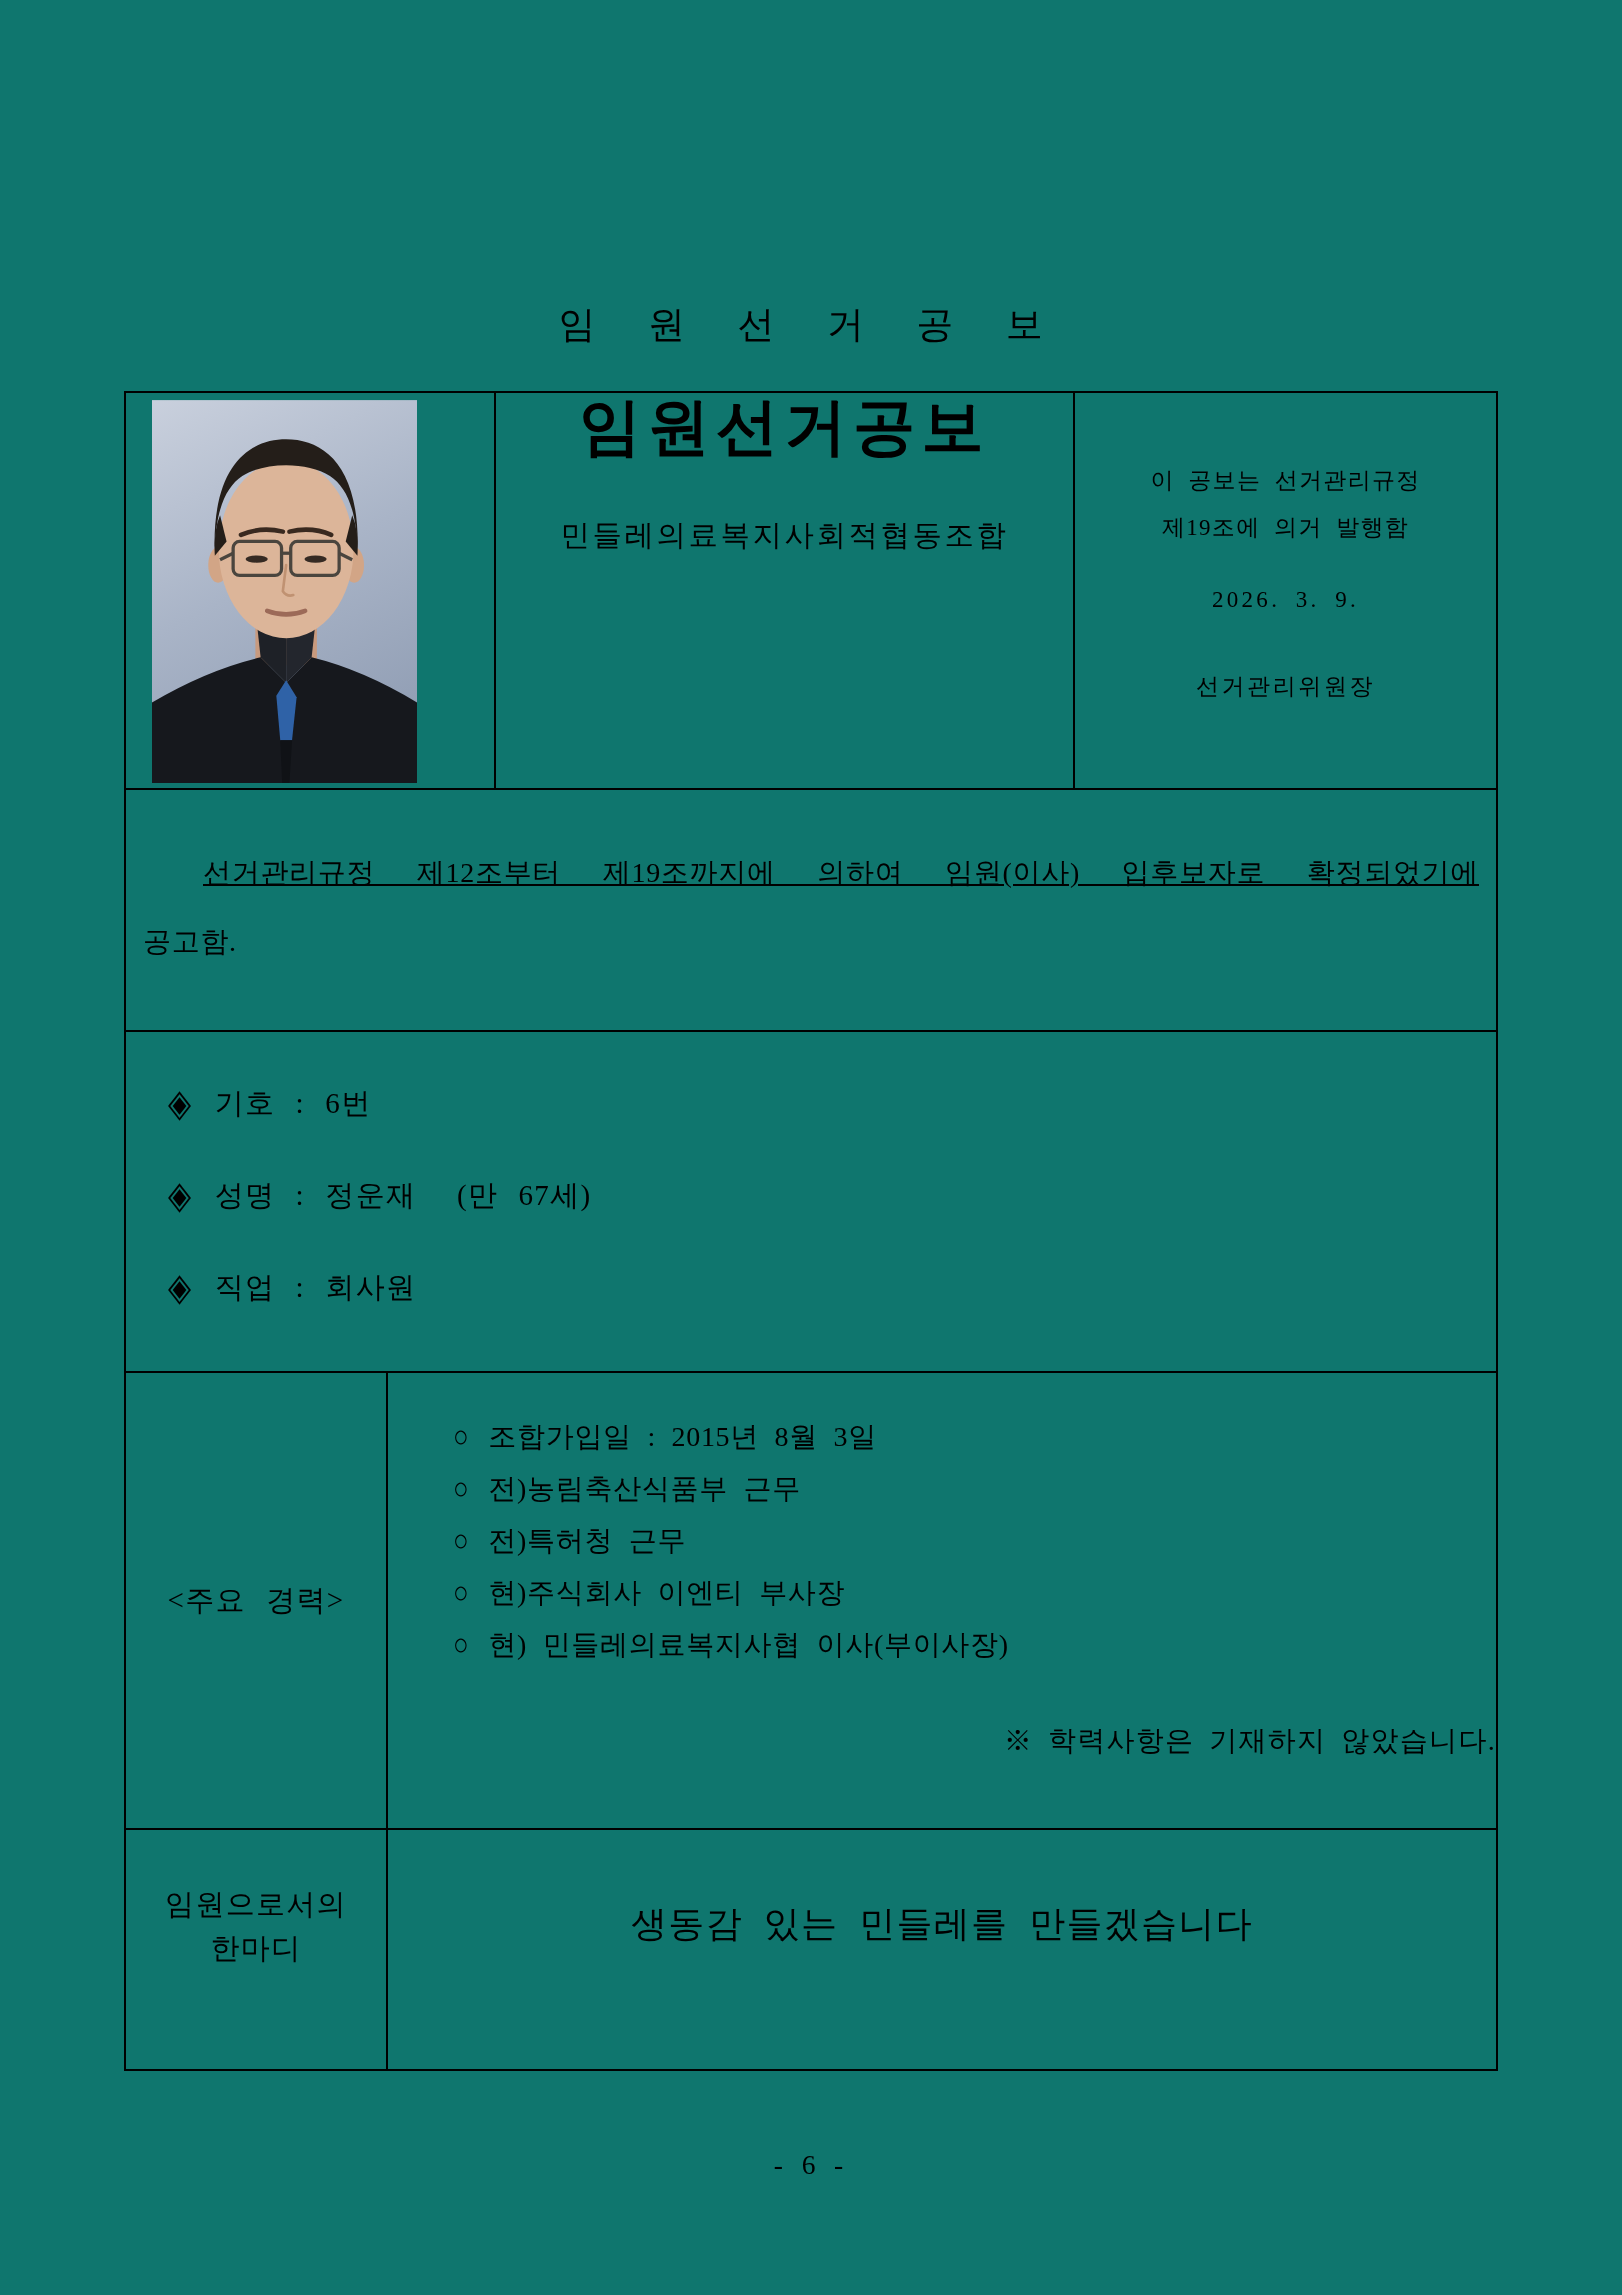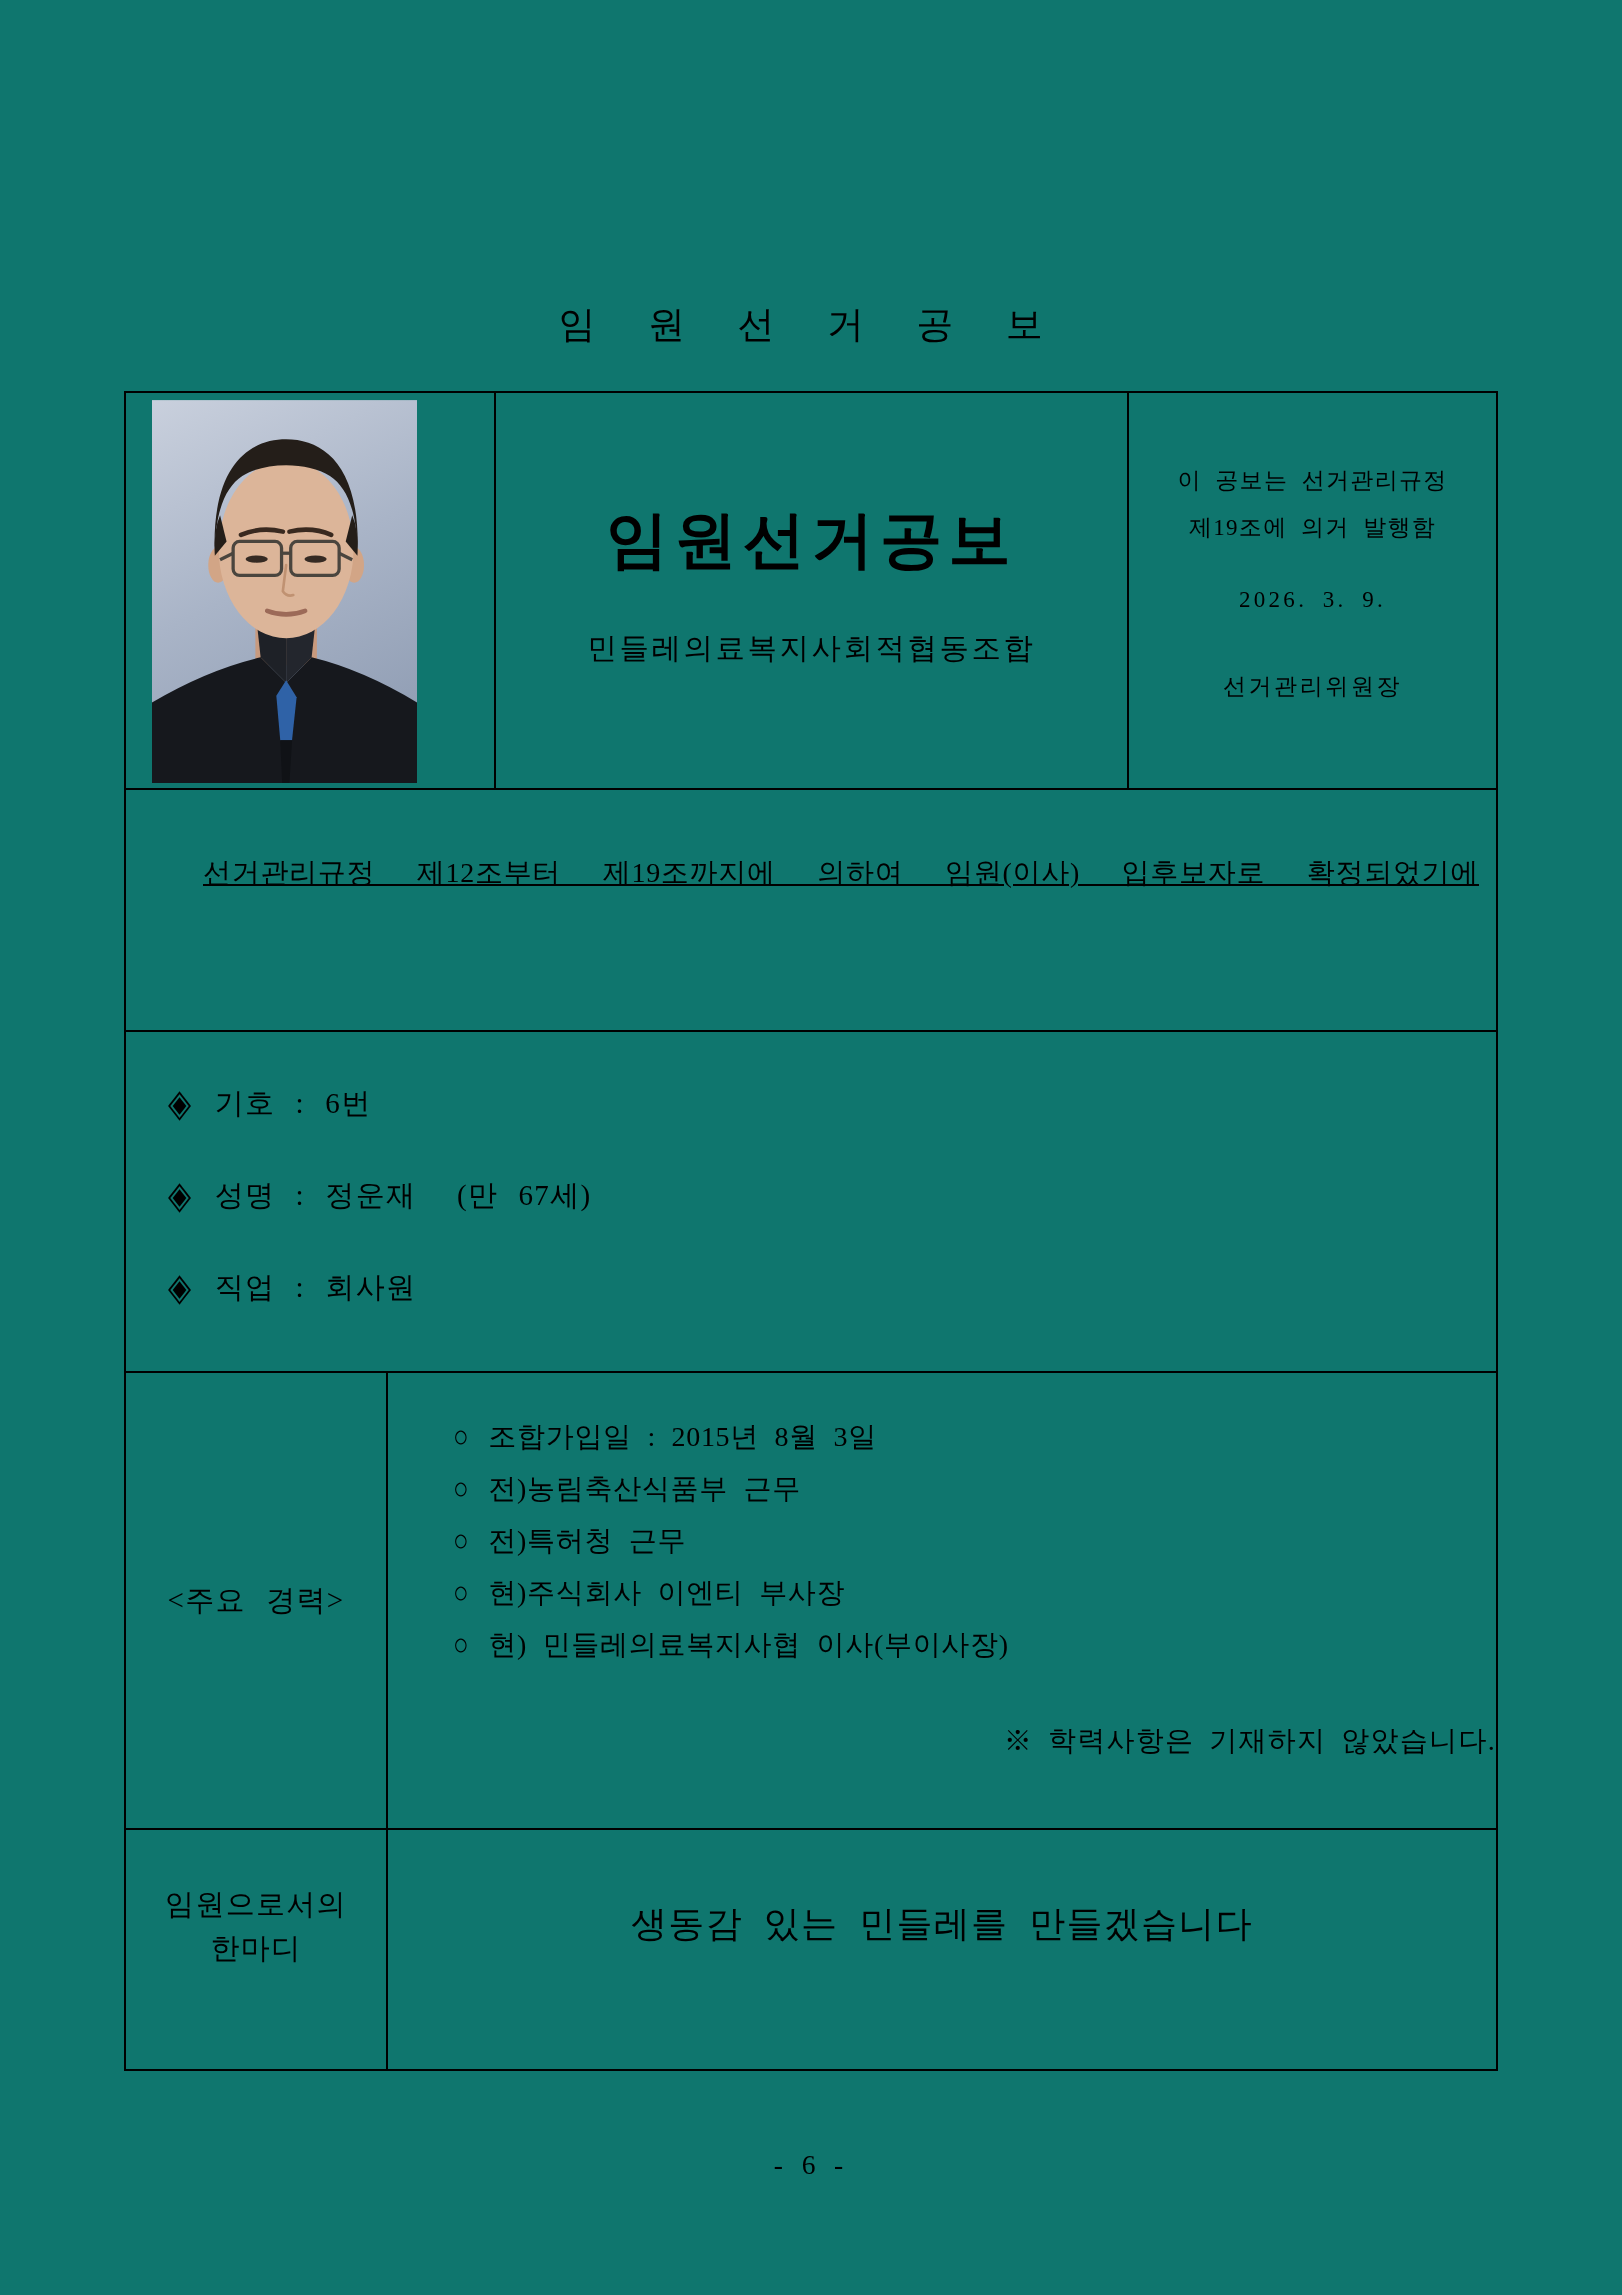--- a/index.html
+++ b/index.html
@@ -16,22 +16,22 @@
   .r1{height:397px;border-bottom:2.6px solid #000;}
   .r2{height:242px;border-bottom:2.6px solid #000;display:block;padding:63px 17px 0 17px;
       font-size:28px;letter-spacing:0.7px;}
   .r3{height:341px;border-bottom:2.6px solid #000;display:block;padding:50px 0 0 42px;font-size:29px;}
   .r4{height:457px;border-bottom:2.6px solid #000;}
   .r5{flex:1 1 auto;}
 
   .cell{box-sizing:border-box;height:100%;}
   .photo-cell{width:370px;border-right:2.6px solid #000;padding:6.5px 0 0 26px;}
   .photo-frame{width:265px;height:383px;display:block;}
-  .title-cell{width:633px;border-right:2.6px solid #000;display:flex;flex-direction:column;
-              align-items:center;justify-content:center;gap:55px;padding-bottom:6.5px;}
+  .title-cell{width:579px;border-right:2.6px solid #000;display:flex;flex-direction:column;
+              align-items:center;gap:55px;padding-bottom:6.5px;}
   .main-title{font-size:62px;font-weight:700;letter-spacing:6.5px;line-height:1.1;}
   .org-name{font-size:29.4px;letter-spacing:2.6px;}
   .issue-cell{flex:1;display:flex;flex-direction:column;align-items:center;
               padding-top:71px;font-size:23px;line-height:33px;letter-spacing:1.3px;
               word-spacing:6.5px;text-align:center;}
   .issue-l2{margin-top:14.4px;}
   .issue-date{margin-top:39px;letter-spacing:3.3px;}
   .issuer{margin-top:54px;letter-spacing:2.6px;}
 
   .body-l1{text-align:justify;text-align-last:justify;text-indent:60px;
@@ -123,20 +123,21 @@
       <div class="cell issue-cell">
         <div>이 공보는 선거관리규정</div>
         <div class="issue-l2">제19조에 의거 발행함</div>
         <div class="issue-date">2026. 3. 9.</div>
         <div class="issuer">선거관리위원장</div>
       </div>
     </div>
 
     <div class="row r2">
       <div class="body-l1">선거관리규정 제12조부터 제19조까지에 의하여 임원(이사) 입후보자로 확정되었기에</div>
+      <div class="body-l2">공고함.</div>
     </div>
 
     <div class="row r3">
       <div class="kv">
         <span class="diamond">◈</span>
         <span class="kv-text">기호 : 6번</span>
       </div>
       <div class="kv">
         <span class="diamond">◈</span>
         <span class="kv-text">성명 : 정운재  (만 67세)</span>

